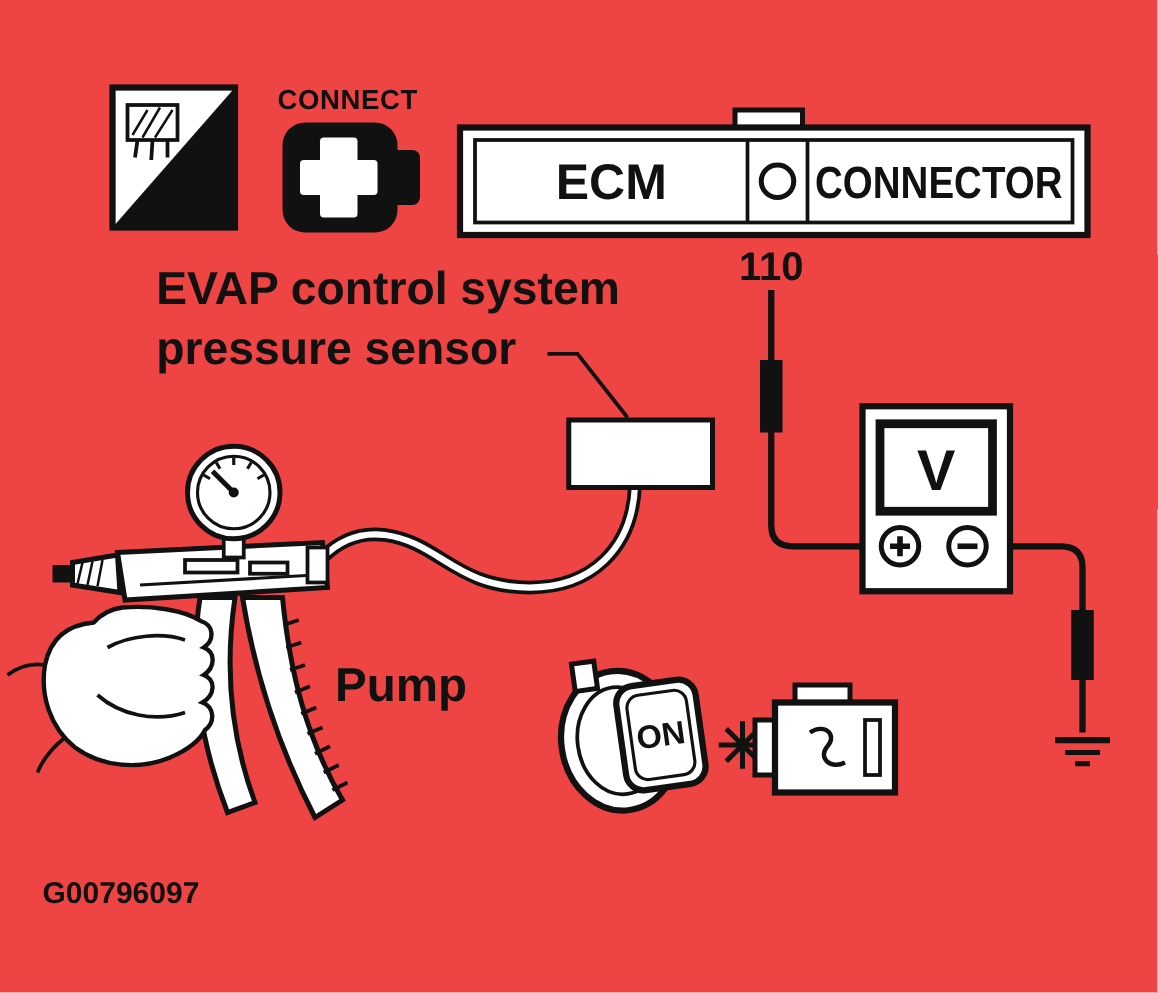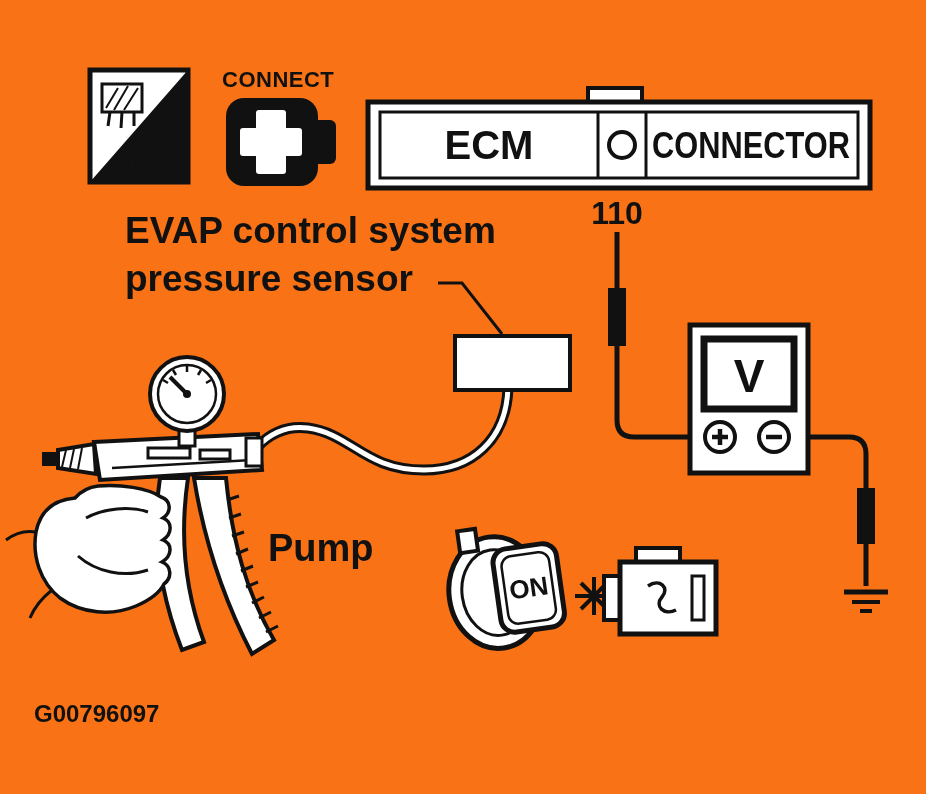--- a/index.html
+++ b/index.html
@@ -1,16 +1,16 @@
 <!DOCTYPE html>
 <html><head>
 <meta charset="utf-8">
 <style>
   html,body{margin:0;padding:0;background:#ffffff;}
-  .canvas{position:relative;width:926px;height:794px;background:#f97316;overflow:hidden;}
+  .canvas{position:relative;width:926px;height:794px;background:#ef4444;overflow:hidden;}
   svg{display:block;}
   .txt{font-family:"Liberation Sans","DejaVu Sans",sans-serif;fill:#111111;}
   .b{font-weight:bold;}
   .sb{font-weight:600;}
 </style>
 </head>
 <body>
 
 <div class="canvas">
 <svg width="926" height="794" viewBox="0 0 926 794">

